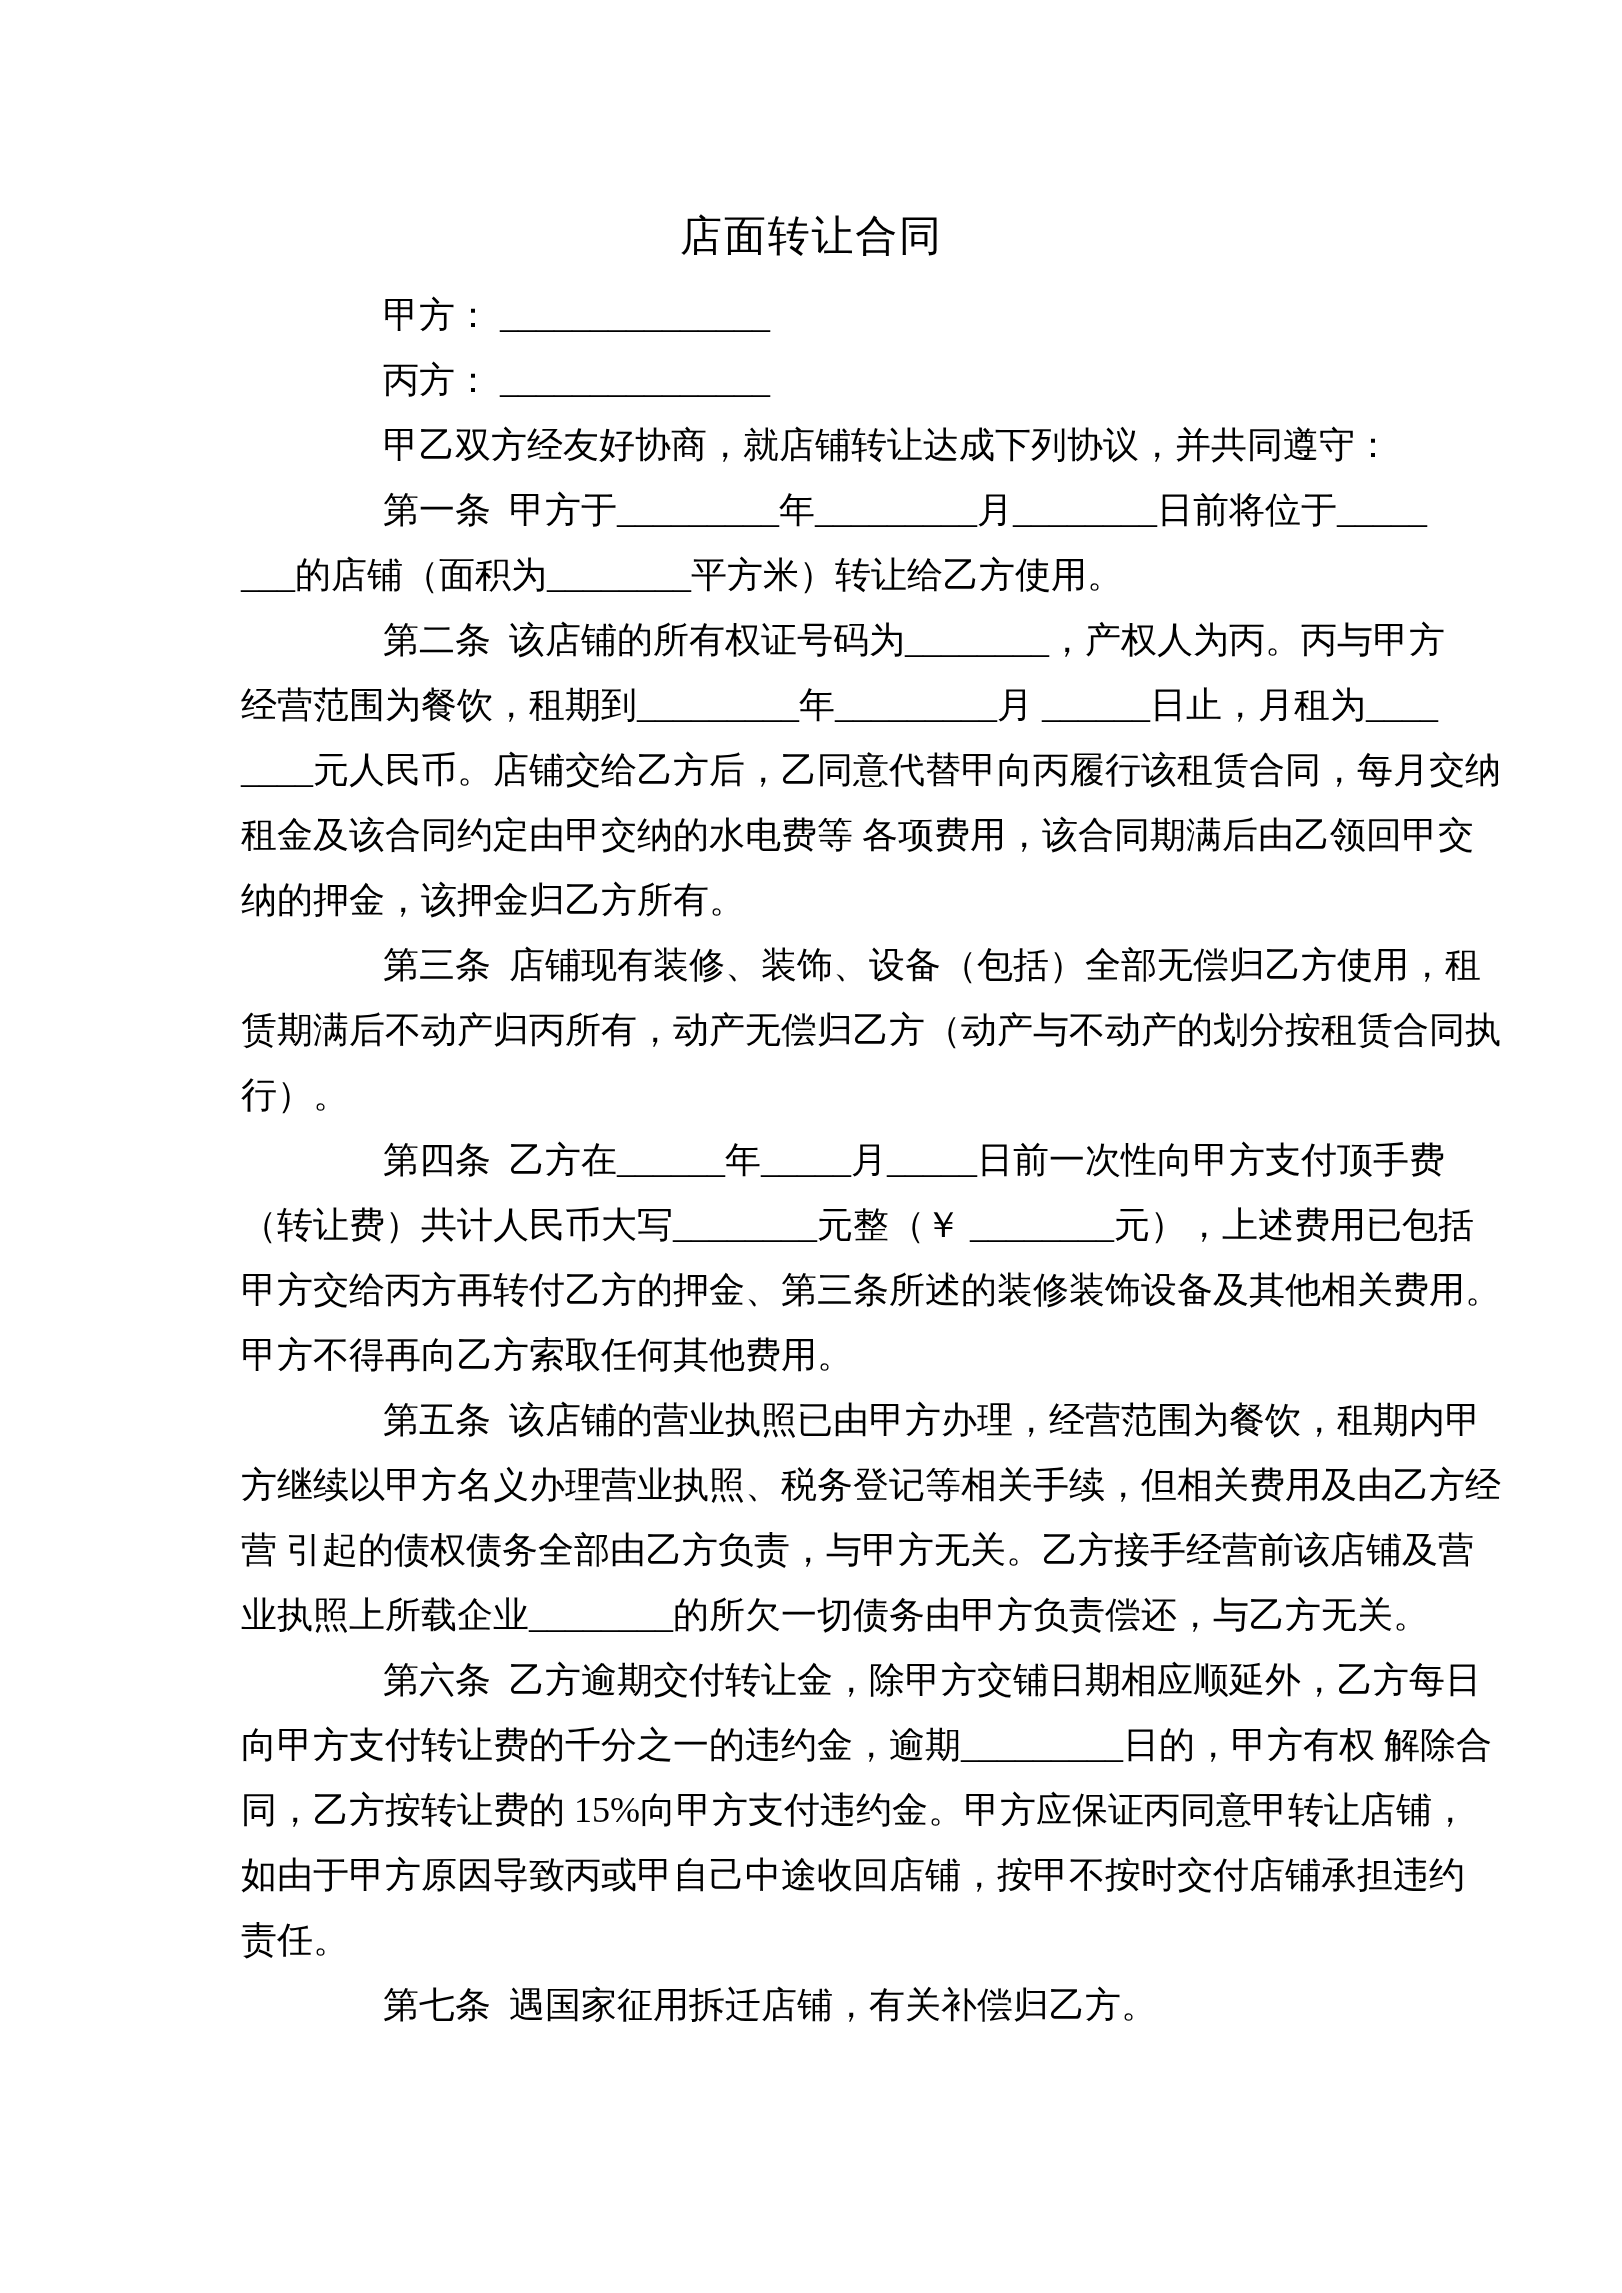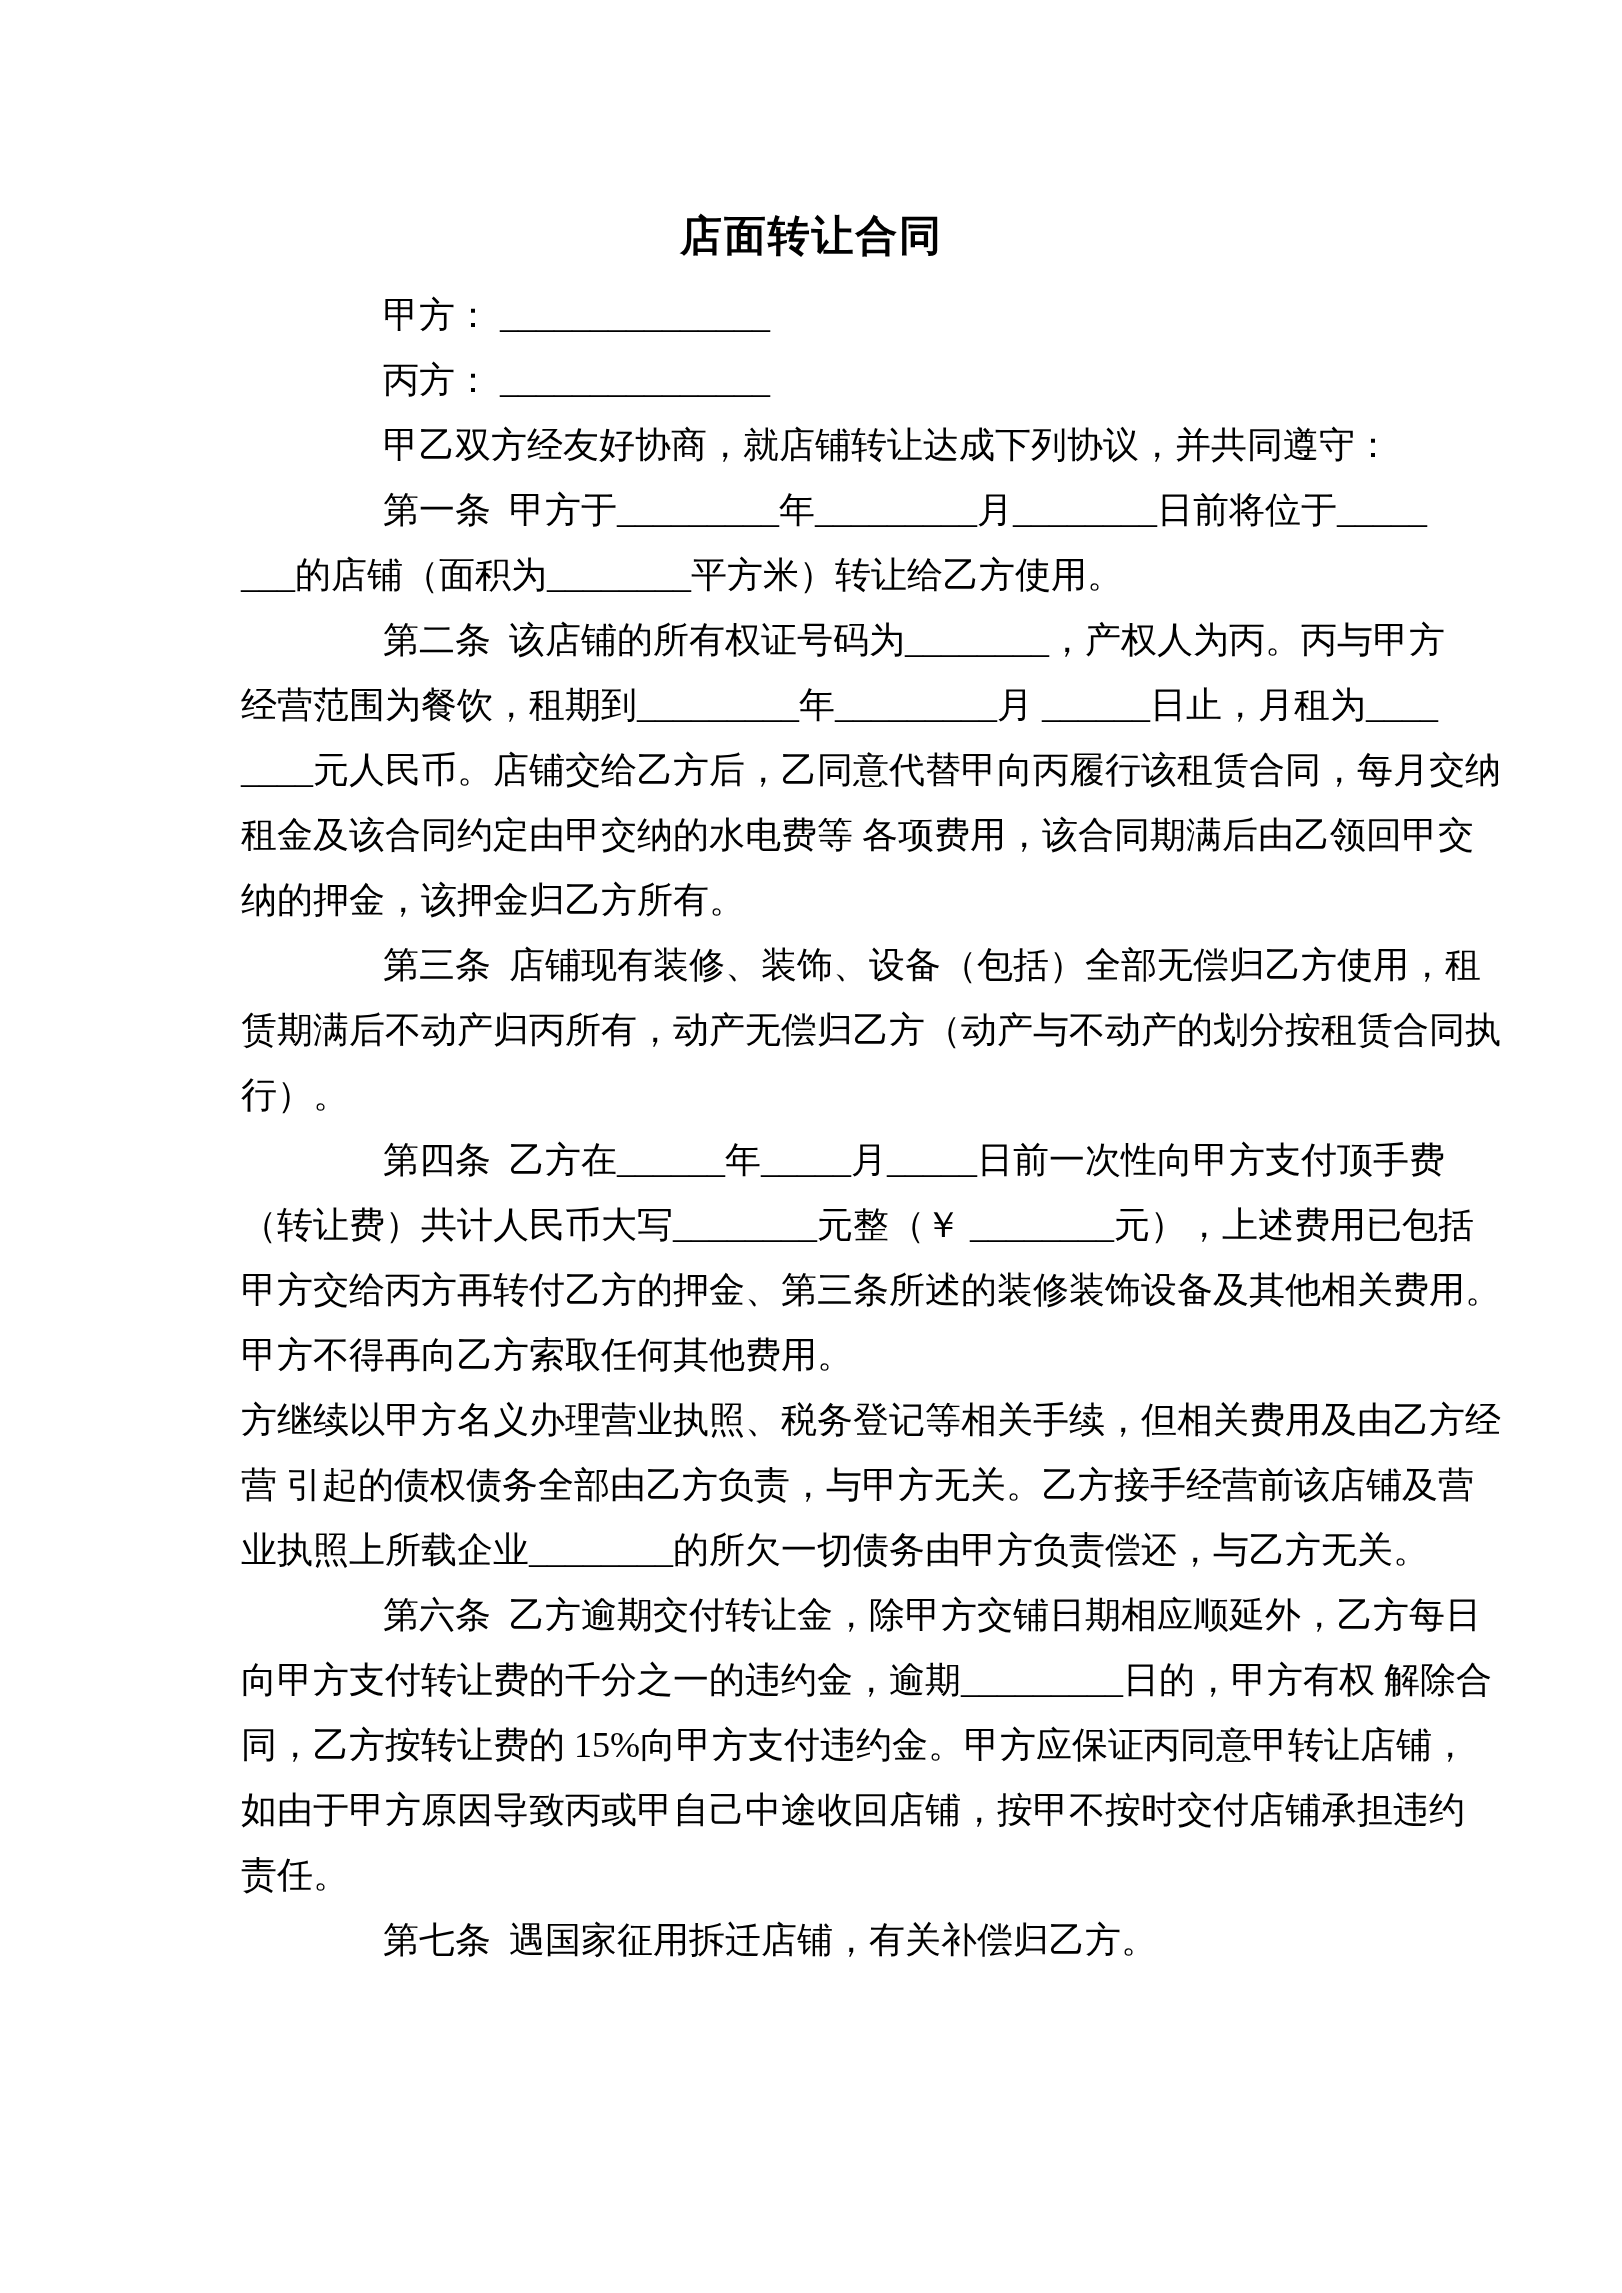--- a/index.html
+++ b/index.html
@@ -17,21 +17,21 @@
     color: #000000;
   }
   .doc-title {
     position: absolute;
     top: 207px;
     left: 0;
     width: 100%;
     margin: 0;
     text-align: center;
     font-size: 42px;
-    font-weight: bold;
+    font-weight: normal;
     line-height: 58px;
     letter-spacing: 1.8px;
     color: #000000;
   }
   .contract-body {
     position: absolute;
     top: 283px;
     left: 241px;
     width: 1173px;
   }
@@ -63,20 +63,21 @@
       <div class="contract-line">____元人民币。店铺交给乙方后，乙同意代替甲向丙履行该租赁合同，每月交纳</div>
       <div class="contract-line">租金及该合同约定由甲交纳的水电费等 各项费用，该合同期满后由乙领回甲交</div>
       <div class="contract-line">纳的押金，该押金归乙方所有。</div>
       <div class="contract-line indent">第三条  店铺现有装修、装饰、设备（包括）全部无偿归乙方使用，租</div>
       <div class="contract-line">赁期满后不动产归丙所有，动产无偿归乙方（动产与不动产的划分按租赁合同执</div>
       <div class="contract-line">行）。</div>
       <div class="contract-line indent">第四条  乙方在______年_____月_____日前一次性向甲方支付顶手费</div>
       <div class="contract-line">（转让费）共计人民币大写________元整（￥ ________元），上述费用已包括</div>
       <div class="contract-line">甲方交给丙方再转付乙方的押金、第三条所述的装修装饰设备及其他相关费用。</div>
       <div class="contract-line">甲方不得再向乙方索取任何其他费用。</div>
+      <div class="contract-line indent">第五条  该店铺的营业执照已由甲方办理，经营范围为餐饮，租期内甲</div>
       <div class="contract-line">方继续以甲方名义办理营业执照、税务登记等相关手续，但相关费用及由乙方经</div>
       <div class="contract-line">营 引起的债权债务全部由乙方负责，与甲方无关。乙方接手经营前该店铺及营</div>
       <div class="contract-line">业执照上所载企业________的所欠一切债务由甲方负责偿还，与乙方无关。</div>
       <div class="contract-line indent">第六条  乙方逾期交付转让金，除甲方交铺日期相应顺延外，乙方每日</div>
       <div class="contract-line">向甲方支付转让费的千分之一的违约金，逾期_________日的，甲方有权 解除合</div>
       <div class="contract-line">同，乙方按转让费的 15%向甲方支付违约金。甲方应保证丙同意甲转让店铺，</div>
       <div class="contract-line">如由于甲方原因导致丙或甲自己中途收回店铺，按甲不按时交付店铺承担违约</div>
       <div class="contract-line">责任。</div>
       <div class="contract-line indent">第七条  遇国家征用拆迁店铺，有关补偿归乙方。</div>
     </div>

